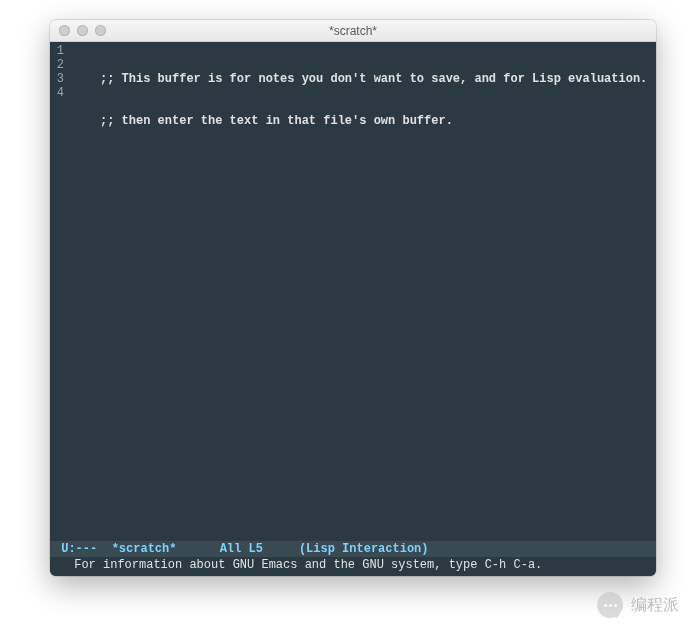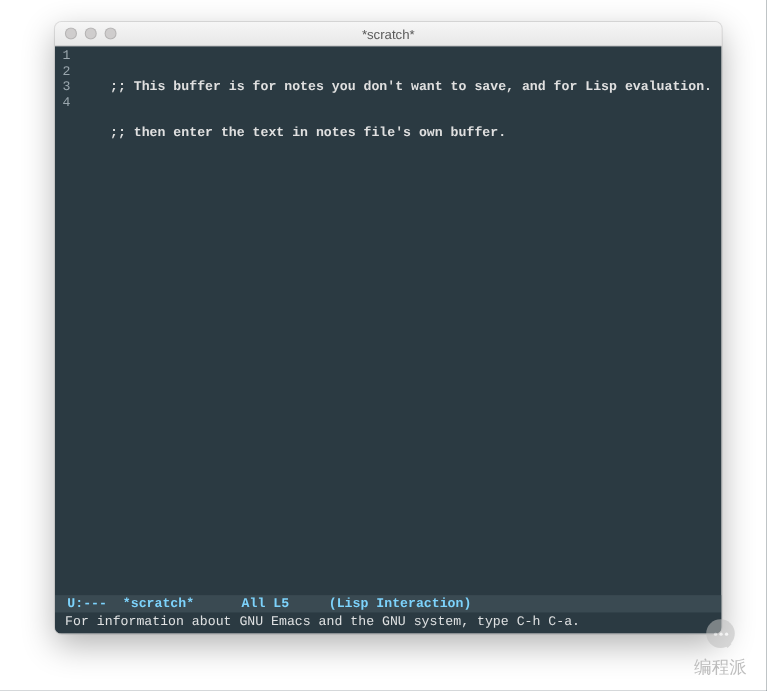--- a/index.html
+++ b/index.html
@@ -103,35 +103,34 @@
       font-weight: bold;
       padding: 1px 4px;
       white-space: pre;
       font-size: 12px;
       line-height: 14px;
       flex-shrink: 0;
     }
     .minibuffer {
       background: #2b3a42;
       color: #dfe1e2;
-      padding: 1px 6px 4px 2px;
+      padding: 1px 6px 4px 17px;
       white-space: pre;
       font-size: 12px;
       line-height: 14px;
       flex-shrink: 0;
     }
     .watermark {
       position: absolute;
       right: 18px;
       bottom: 10px;
       display: flex;
       align-items: center;
       gap: 8px;
       opacity: 0.55;
-      flex-direction: column;
     }
     .wm-icon {
       width: 26px;
       height: 26px;
       border-radius: 50%;
       background: #bfbfbf;
       display: flex;
       align-items: center;
       justify-content: center;
     }
@@ -176,21 +175,21 @@
   <div class="editor">
     <div class="buffer">
       <div class="gutter">
         <div>1</div>
         <div>2</div>
         <div>3</div>
         <div>4</div>
       </div>
       <div class="content">
         <div class="ln comment">;; This buffer is for notes you don't want to save, and for Lisp evaluation.</div>
-        <div class="ln comment">;; then enter the text in notes file's own buffer.</div>
+        <div class="ln comment">;; then enter the text in that file's own buffer.</div>
         <div class="ln"></div>
       </div>
     </div>
 
     <div class="modeline"> <span>U:---</span>  <span>*scratch*</span>      <span>All</span> <span>L5</span>     <span>(Lisp Interaction)</span></div>
 
     <div class="minibuffer"> <span>For information about GNU Emacs and the GNU system, type C-h C-a.</span></div>
   </div>
 </div>
 

